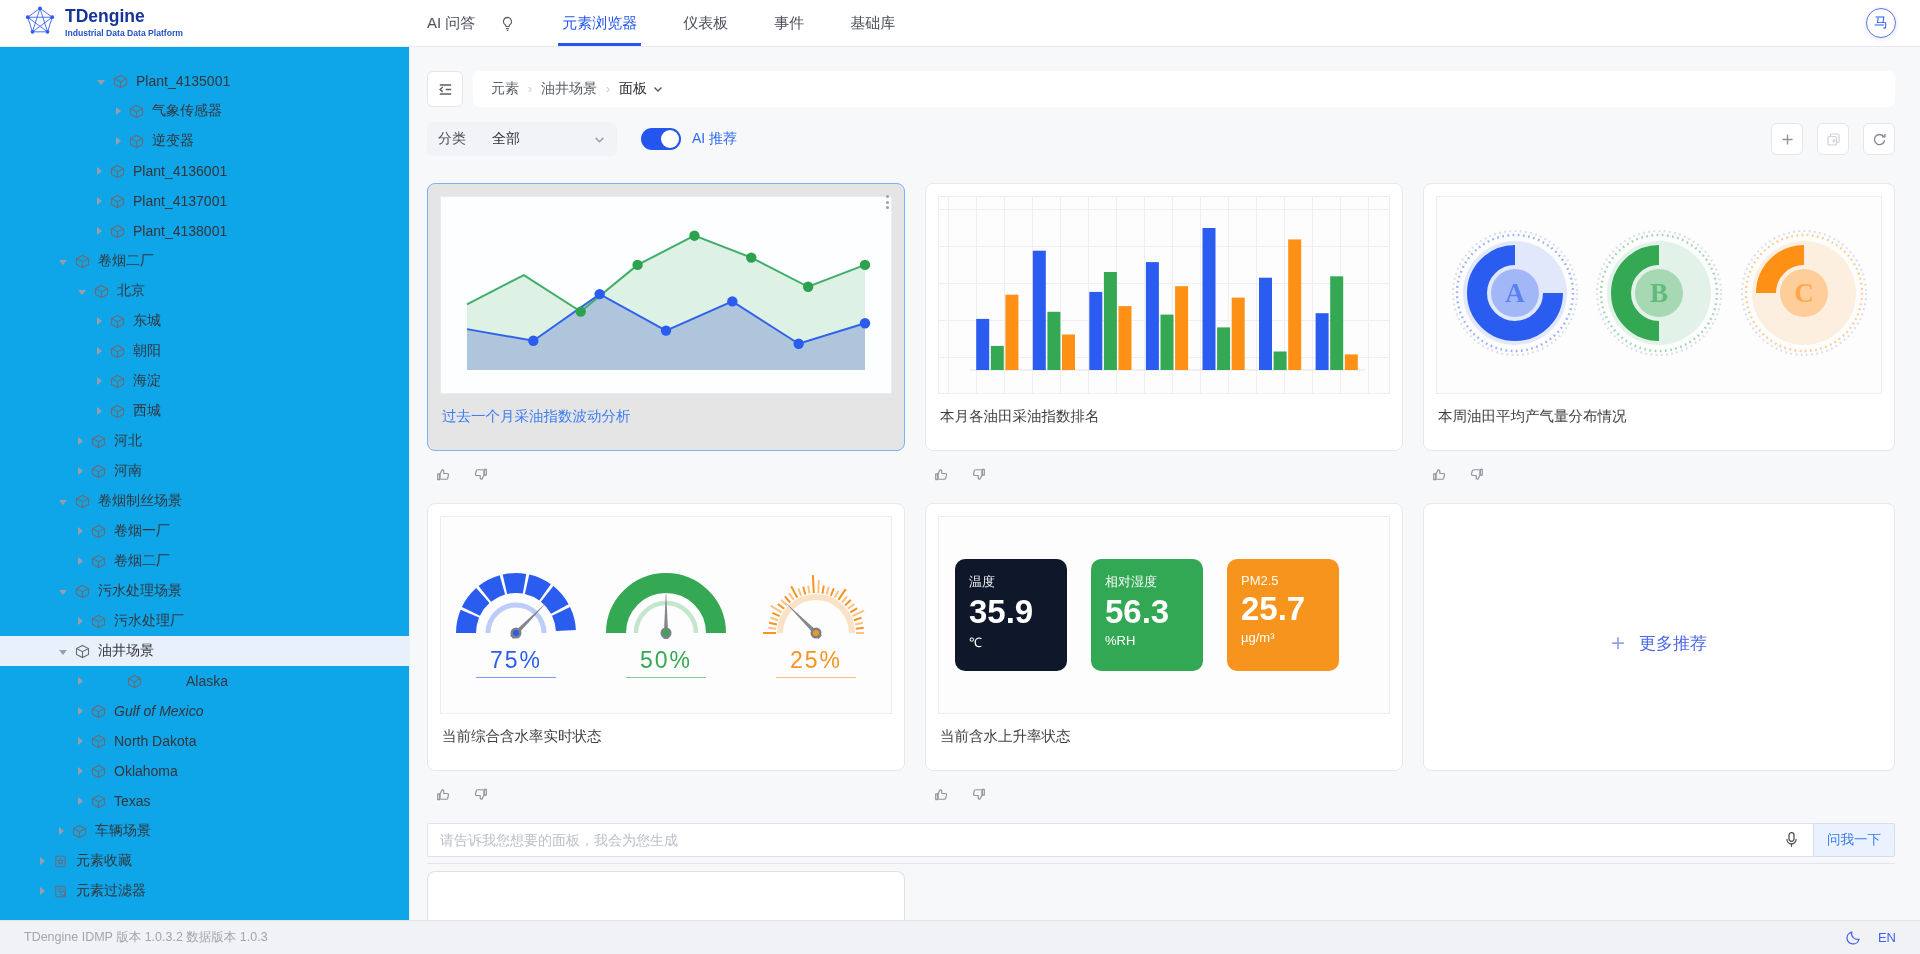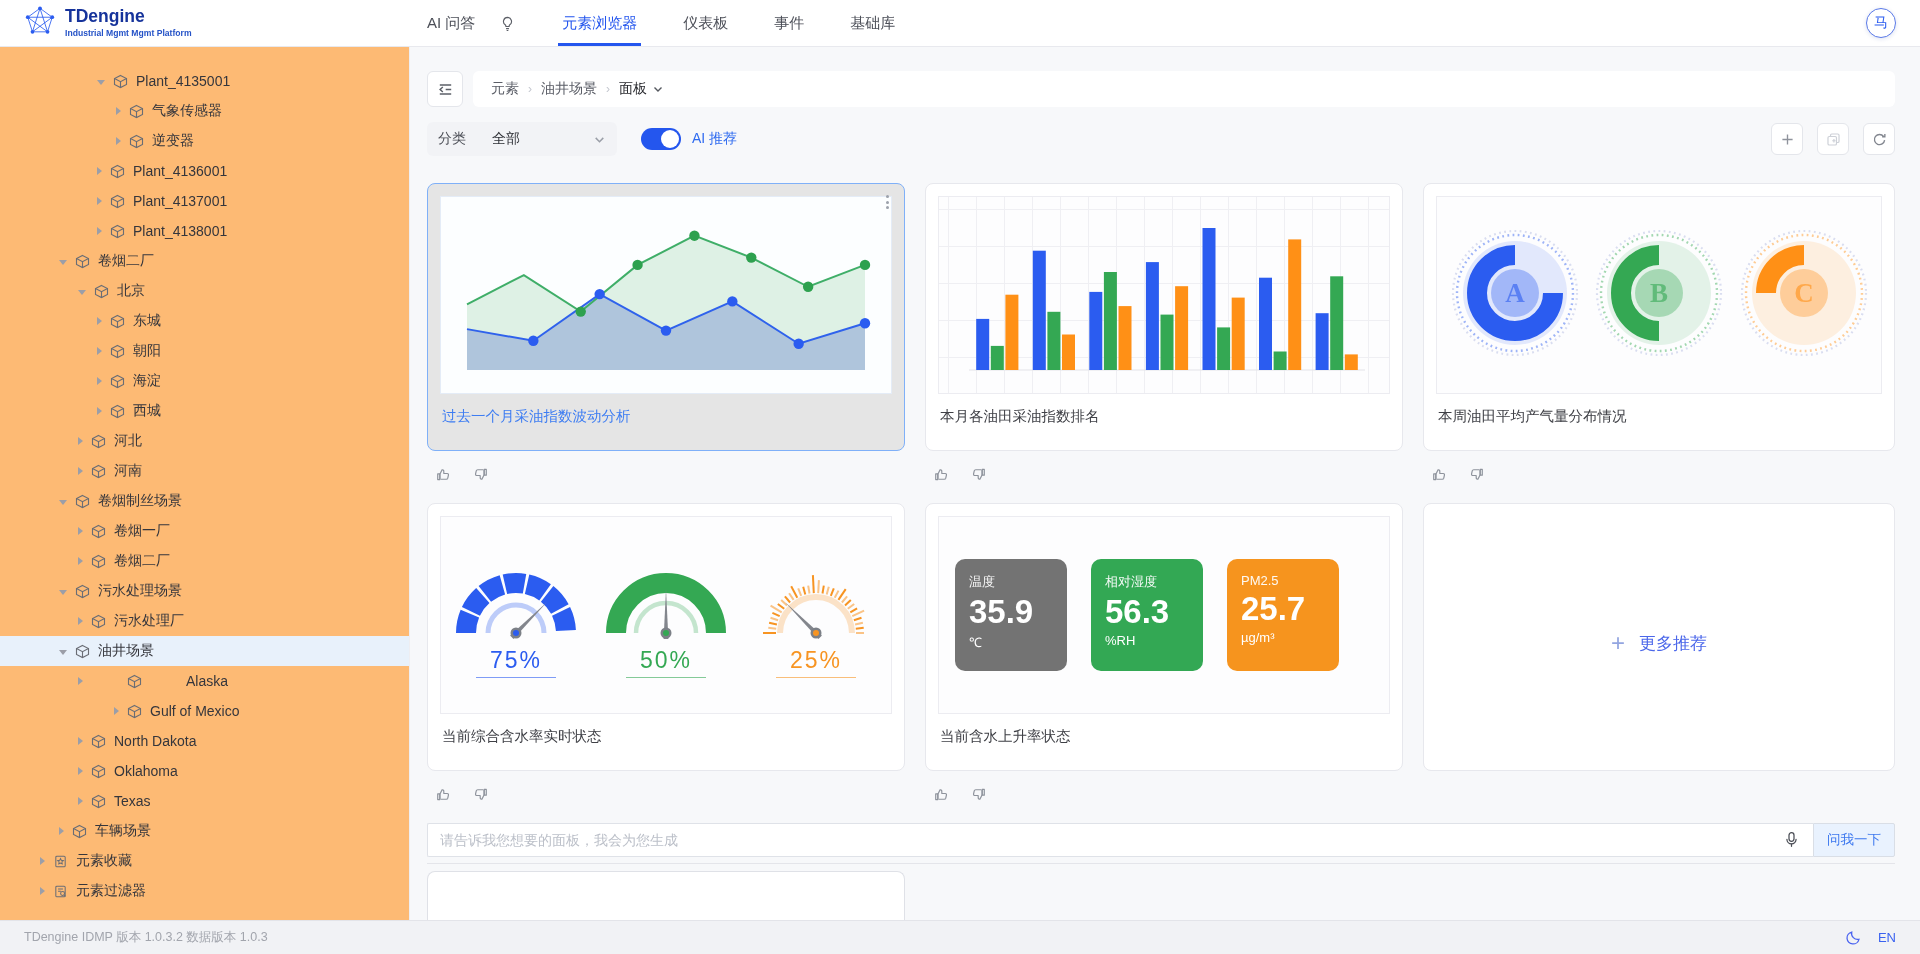--- a/index.html
+++ b/index.html
@@ -14,21 +14,21 @@
   .tabs{display:flex;height:100%;gap:38px;margin-left:54px;}
   .tab{display:flex;align-items:center;gap:24px;font-size:15px;color:#4c4f58;cursor:pointer;
        border-bottom:3px solid transparent;box-sizing:border-box;padding:3px 4px 0;}
   .tab.active{color:#2456ee;border-bottom-color:#2456ee;}
   .nav-right{margin-left:auto;display:flex;align-items:center;}
   .avatar{width:30px;height:30px;border-radius:50%;border:1.5px solid #5b7ae8;color:#2b5cf0;
           display:flex;align-items:center;justify-content:center;font-size:14px;background:#fff;
           box-shadow:0 1px 4px rgba(30,60,160,.15);cursor:pointer;box-sizing:border-box;}
   
   .shell{display:flex;height:873px;}
-  .sidebar{width:410px;background:#fdba74;border-right:1px solid #eeeef2;padding-top:19px;
+  .sidebar{width:410px;background:#0ea5e9;border-right:1px solid #eeeef2;padding-top:19px;
            box-sizing:border-box;overflow:hidden;flex:none;}
   .trow{height:30px;display:flex;align-items:center;font-size:14px;color:#35363c;cursor:pointer;white-space:nowrap;}
   .trow.sel{background:#e8f1fb;}
   .caret{width:0;height:0;margin-right:8px;flex:none;}
   .caret.right{border-left:5px solid #9b9ea8;border-top:4px solid transparent;border-bottom:4px solid transparent;}
   .caret.down{border-top:5px solid #9b9ea8;border-left:4px solid transparent;border-right:4px solid transparent;margin-top:2px;}
   .ticon{margin-right:8px;display:flex;flex:none;}
   
   .main{flex:1;padding:0 25px 0 17px;box-sizing:border-box;overflow:hidden;}
   .crumb-row{margin-top:24px;display:flex;gap:10px;height:36px;}
@@ -109,21 +109,21 @@
             <g fill="#2b5cf0" stroke="none">
               <circle cx="17" cy="3.5" r="2"></circle>
               <circle cx="30" cy="13" r="2"></circle>
               <circle cx="25" cy="28.5" r="2"></circle>
               <circle cx="9" cy="28.5" r="2"></circle>
               <circle cx="4" cy="13" r="2"></circle>
             </g>
           </svg></span>
       <div>
         <div class="brand">TDengine</div>
-        <div class="brand-sub">Industrial Mgmt Mgmt Platform</div>
+        <div class="brand-sub">Industrial Data Data Platform</div>
       </div>
     </div>
     <nav class="tabs" id="nav-tabs">
         <div class="tab">
           <span>AI 问答</span>
           <span style="display: flex;">
             <svg width="17" height="17" viewBox="0 0 20 20" fill="none" stroke="#5b5e66" stroke-width="1.3">
               <path d="M10 2.8a4.8 4.8 0 0 1 2.7 8.7c-.5.4-.8 1-.8 1.6v.5H8.1v-.5c0-.6-.3-1.2-.8-1.6A4.8 4.8 0 0 1 10 2.8z"></path>
               <path d="M8.3 16h3.4M9 18.2h2"></path>
             </svg>
@@ -354,21 +354,21 @@
         <div class="trow" style="padding-left: 78px; gap: 36px;">
           <span class="caret right"></span>
           <span class="ticon">
             <svg width="15" height="15" viewBox="0 0 14 14" fill="none" stroke="#6a6d75" stroke-width="1.05">
               <path d="M7 1.4 12.6 4.3v5.4L7 12.6 1.4 9.7V4.3Z"></path>
               <path d="M1.4 4.3 7 7.2l5.6-2.9M7 7.2v5.4"></path>
             </svg>
           </span>
           <span>Alaska</span>
         </div>
-        <div class="trow" style="padding-left: 114px;">
+        <div class="trow" style="padding-left: 78px; font-style: italic;">
           <span class="caret right"></span>
           <span class="ticon">
             <svg width="15" height="15" viewBox="0 0 14 14" fill="none" stroke="#6a6d75" stroke-width="1.05">
               <path d="M7 1.4 12.6 4.3v5.4L7 12.6 1.4 9.7V4.3Z"></path>
               <path d="M1.4 4.3 7 7.2l5.6-2.9M7 7.2v5.4"></path>
             </svg>
           </span>
           <span>Gulf of Mexico</span>
         </div>
         <div class="trow" style="padding-left: 78px;">
@@ -708,21 +708,21 @@
                   <path d="M3.2 9.2h2.5V16H3.2z"></path>
                   <path d="M5.7 15.1V9.6l2.5-5c.9-.4 2 .2 2.1 1.2l.1 3h4c.9 0 1.6.9 1.4 1.8l-.8 3.7c-.2.8-.9 1.3-1.7 1.3H7.3"></path>
                 </svg>
               </span>
             </div>
           </div>
           <div>
             <article class="card">
               <div class="chart-box">
                 <div class="stat-wrap">
-                  <div class="tile" style="background:#737373">
+                  <div class="tile" style="background:#0f172a">
                     <div class="tl">温度</div>
                     <div class="tv">35.9</div>
                     <div class="tu">℃</div>
                   </div>
                   <div class="tile" style="background:#33a854">
                     <div class="tl">相对湿度</div>
                     <div class="tv">56.3</div>
                     <div class="tu">%RH</div>
                   </div>
                   <div class="tile" style="background:#f6941e">

